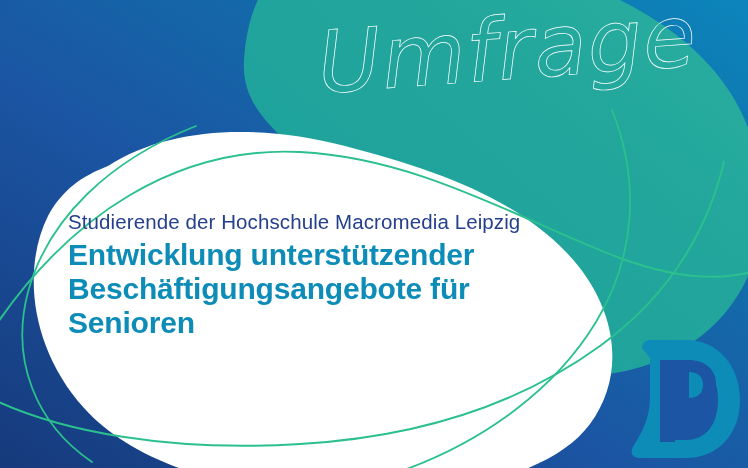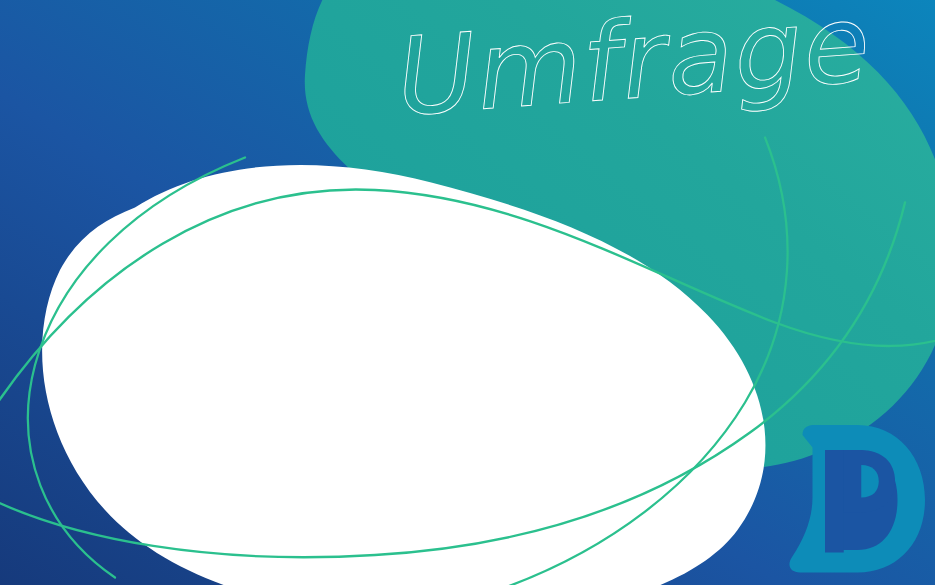--- a/index.html
+++ b/index.html
@@ -175,15 +175,19 @@
                  C 73 51, 68 56, 59 56
                  L 59 30 Z" fill="#0d8cb8"></path>
       </g>
     </g>
   </svg>
 
   <div class="text-layer">
 
     <div id="script-word">Umfrage</div>
 
+    <div id="headline-block">
+      <div id="eyebrow">Studierende der Hochschule Macromedia Leipzig</div>
+      <div id="headline">Entwicklung unterstützender Beschäftigungsangebote für Senioren</div>
+    </div>
 
   </div>
 </div>
 
 </body></html>

